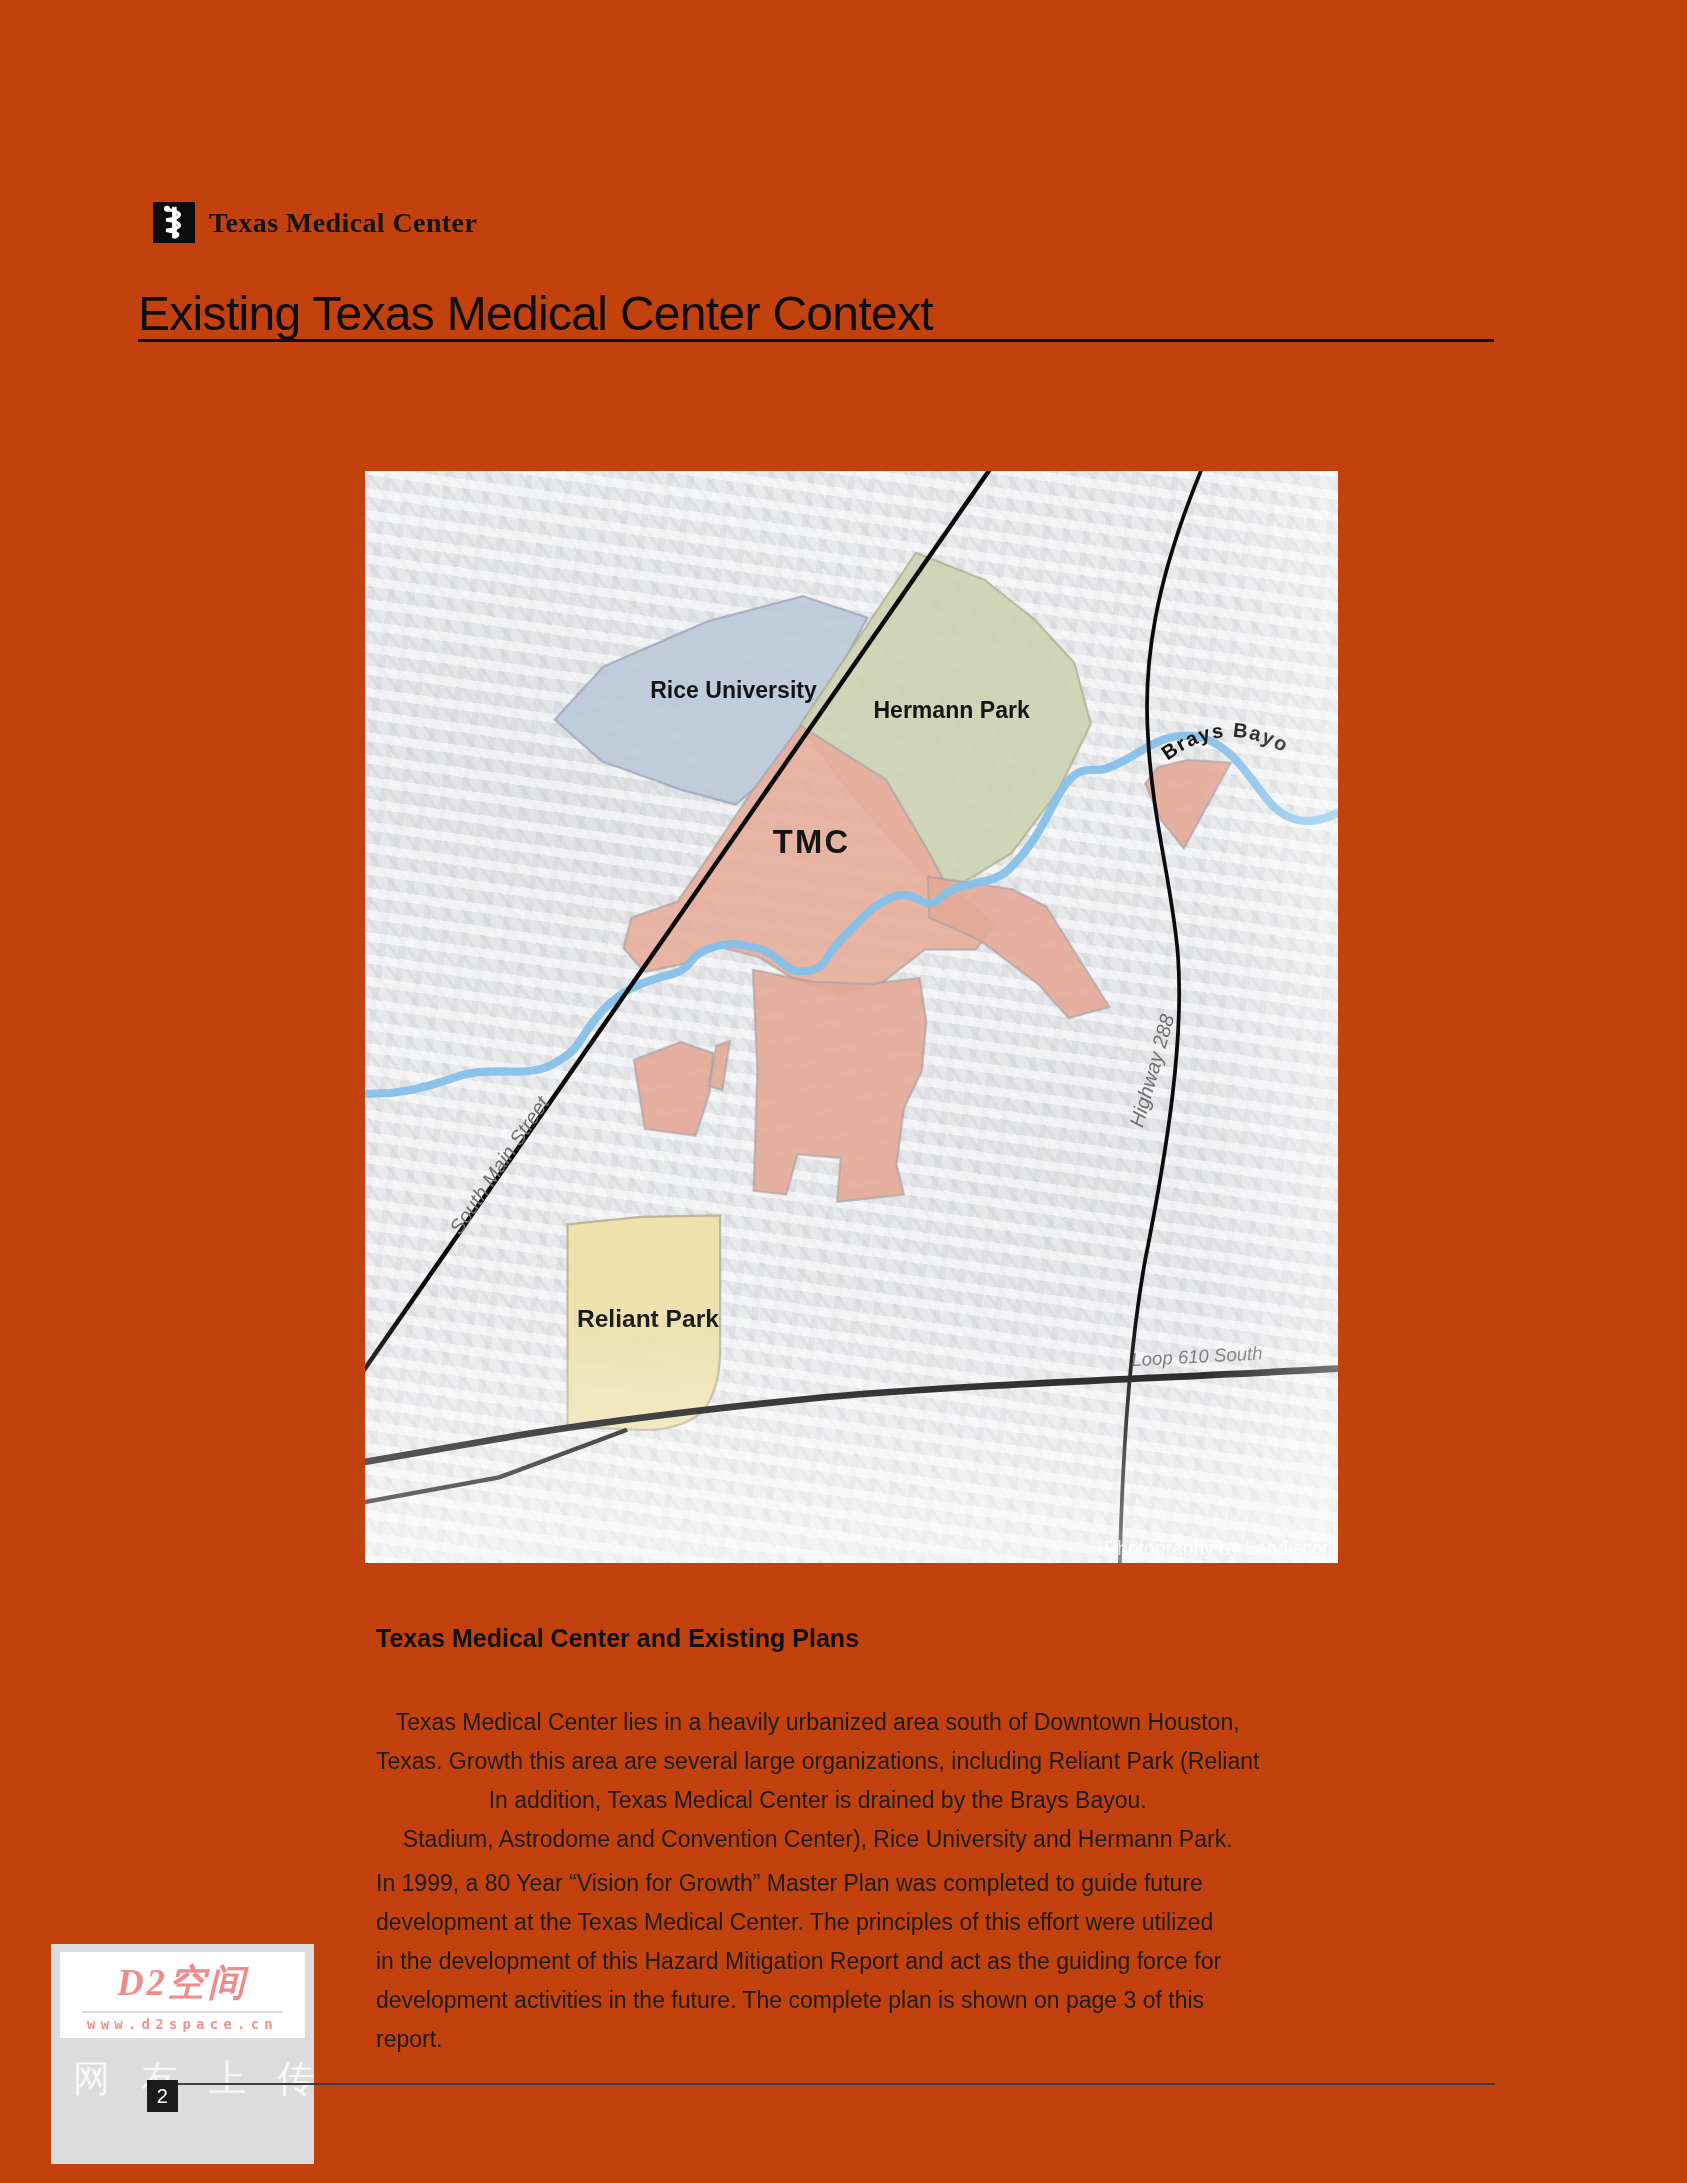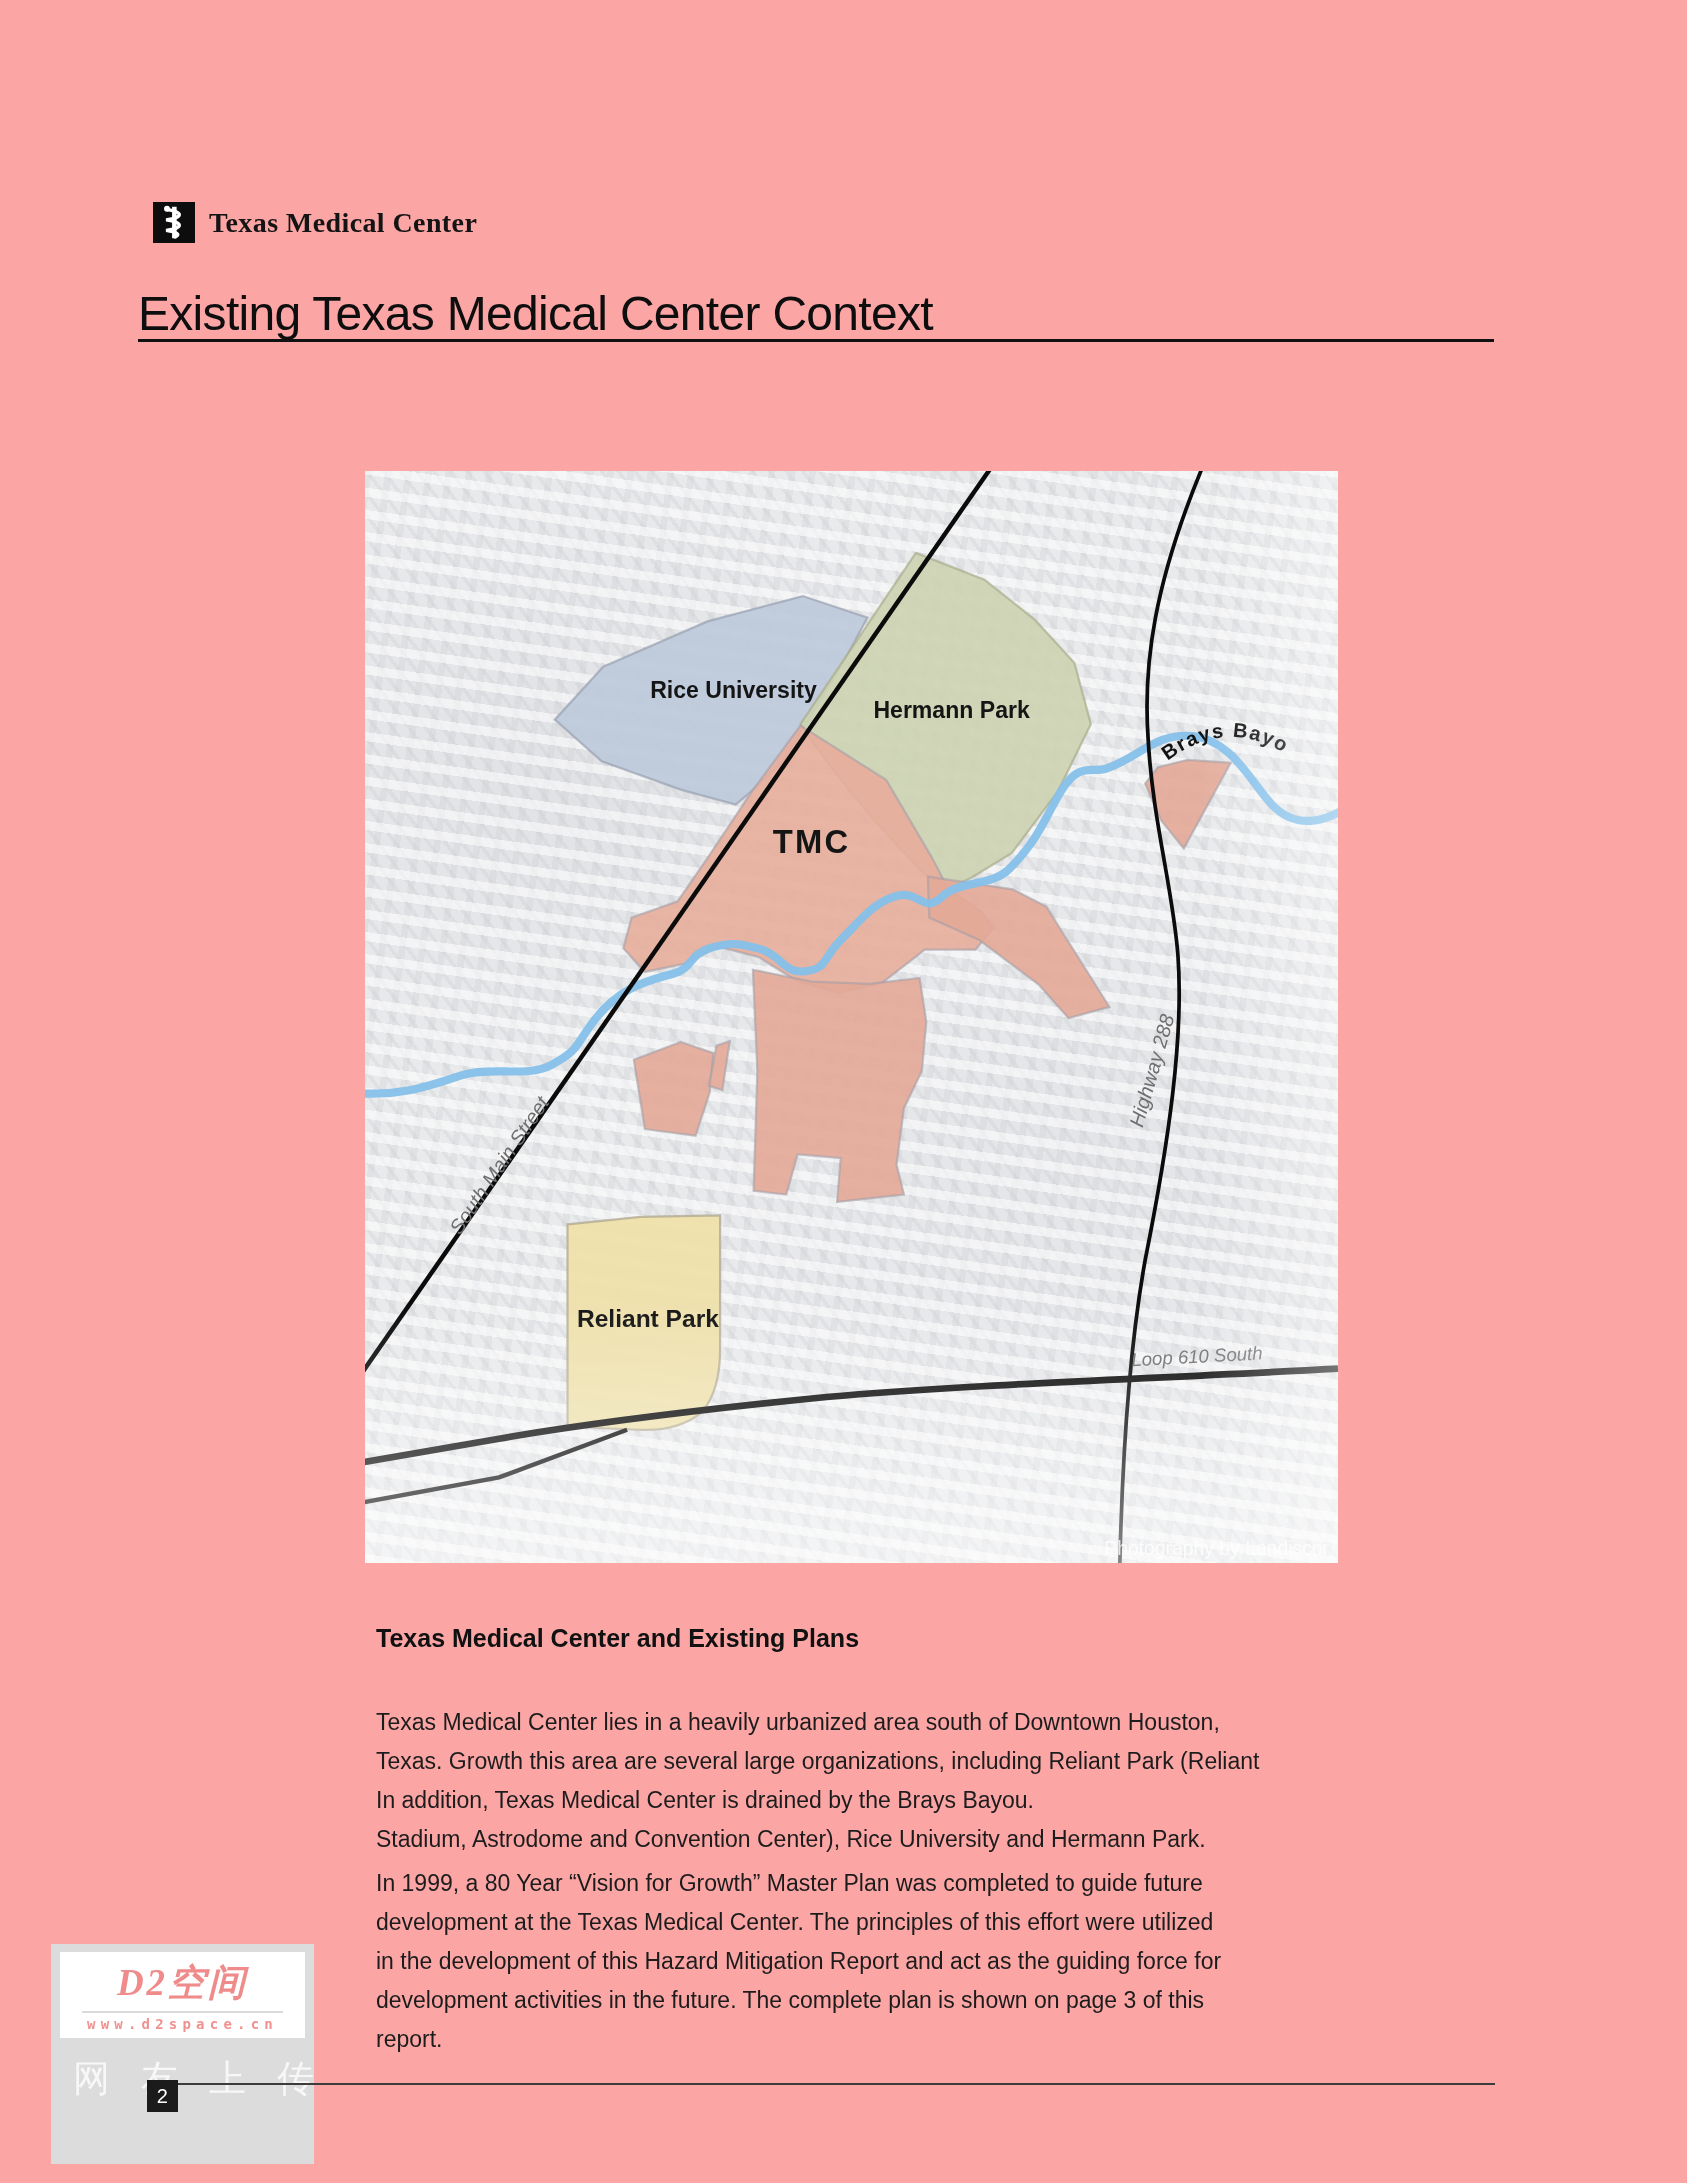--- a/index.html
+++ b/index.html
@@ -1,19 +1,19 @@
 <!DOCTYPE html>
 <html style="font-size:12px"><head>
 <meta charset="utf-8">
 <style>
   html,body{margin:0;padding:0;background:#888;}
   .page{
     position:relative;
     width:1688px;height:2183px;
-    background:#fca5a5;
+    background:#c2410c;
     font-family:"Liberation Sans", sans-serif;
     overflow:hidden;
   }
   
   .logo-box{
     position:absolute;left:153px;top:202px;width:42px;height:41px;
     background:#0d0d0d;
   }
   .brand{
     position:absolute;left:209px;top:207px;
@@ -50,21 +50,21 @@
   .map svg{position:absolute;inset:0;}
   .area-label{font-weight:700;fill:#151515;}
   .road-label{fill:#6f6f6f;font-style:italic;}
   
   .section-heading{
     position:absolute;left:376px;top:1624px;
     font-size:25px;font-weight:700;color:#111;white-space:nowrap;
   }
   .para{position:absolute;left:376px;color:#1c1c1c;font-size:23px;line-height:39px;}
   .para div{white-space:nowrap;}
-  .para1{top:1703px;}
+  .para1{top:1703px;text-align:center;}
   .para2{top:1864px;}
   
   .footer-rule{
     position:absolute;left:147px;top:2083px;width:1348px;height:2.2px;background:#3c3c3c;
   }
   .wm-box{
     position:absolute;left:51px;top:1944px;width:263px;height:220px;
     background:#dcdcdc;
   }
   .wm-inner{

